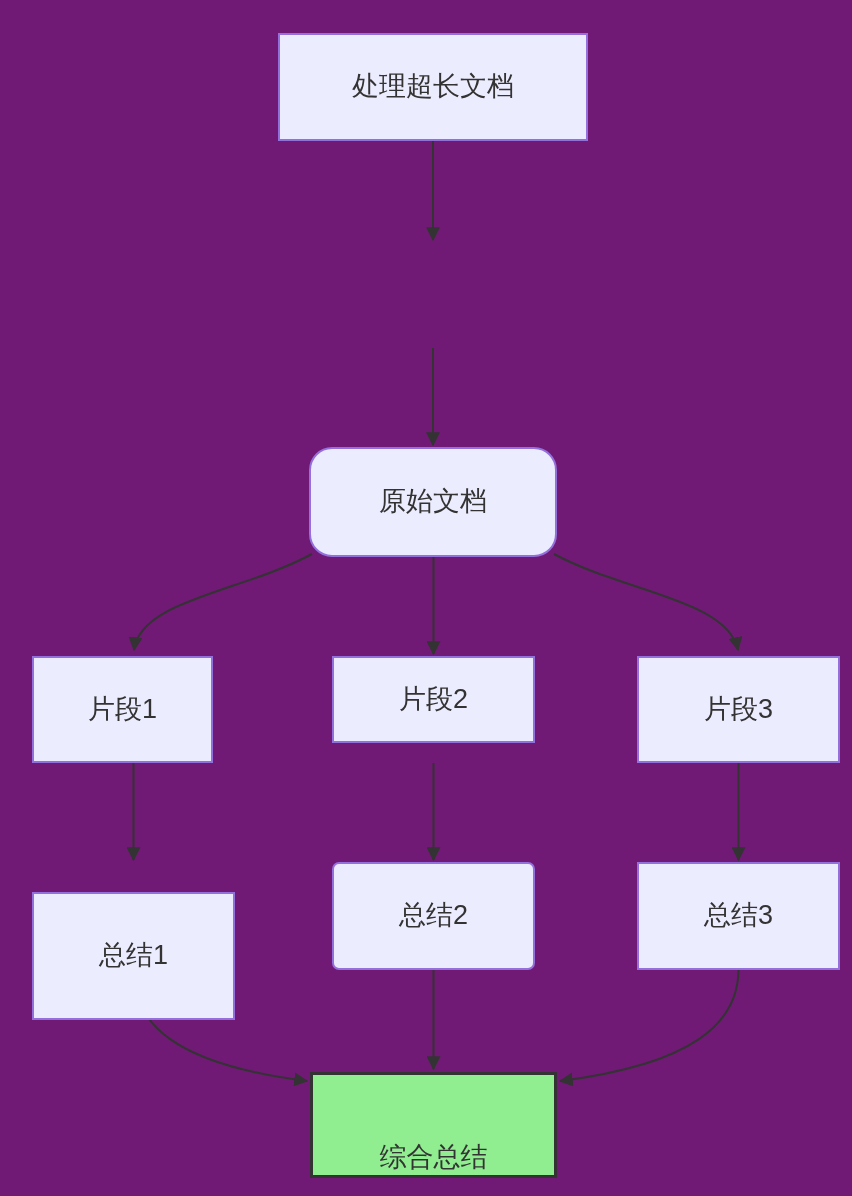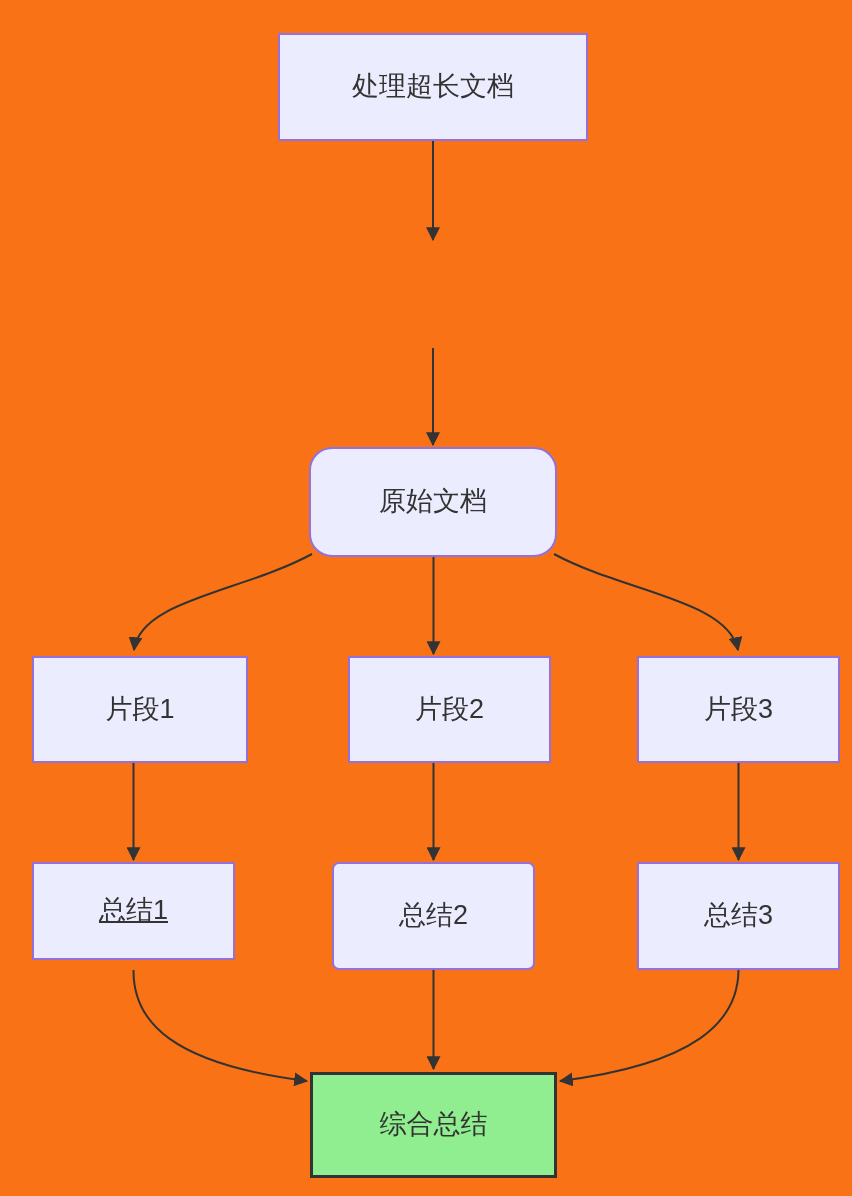--- a/index.html
+++ b/index.html
@@ -3,21 +3,21 @@
 <meta charset="utf-8">
 <style>
   * { margin: 0; padding: 0; box-sizing: border-box; }
   html, body { background: #ffffff; }
   body { font-family: "Liberation Sans", "DejaVu Sans", sans-serif; }
 
   .canvas {
     position: relative;
     width: 852px;
     height: 1196px;
-    background: #f97316;
+    background: #701a75;
     overflow: hidden;
   }
 
   .edges-layer {
     position: absolute;
     left: 0; top: 0;
     width: 852px; height: 1196px;
   }
   .edge {
     fill: none;
@@ -43,20 +43,21 @@
     background: var(--node-fill, #ECECFF);
     border: 2px solid var(--node-border, #9370DB);
   }
   .node.strategy {
     background: var(--strategy-fill, #b8bcfc);
     border: 4px solid var(--strategy-border, #333333);
   }
   .node.result {
     background: var(--result-fill, #90EE90);
     border: 3px solid var(--result-border, #333333);
+    align-items: flex-end;
   }
 </style>
 </head>
 <body style="background: rgb(255, 255, 255);">
 
 <div class="canvas">
 
   <svg class="edges-layer" width="852" height="1196" viewBox="0 0 852 1196" xmlns="http://www.w3.org/2000/svg">
     <defs>
       <marker id="arrow" viewBox="0 0 12 12" refX="11" refY="6" markerWidth="14" markerHeight="14" markerUnits="userSpaceOnUse" orient="auto">
@@ -79,33 +80,33 @@
 
   <div class="node default" style="left:278px; top:33px;  width:310px; height:108px;">
     <span>处理超长文档</span>
   </div>
 
 
   <div class="node default" style="left:309px; top:447px; width:248px; height:110px;border-radius:23px;">
     <span>原始文档</span>
   </div>
 
-  <div class="node default" style="left:32px;  top:656px; width:216px; height:107px;">
+  <div class="node default" style="left:32px;  top:656px; width:181px; height:107px;">
     <span>片段1</span>
   </div>
 
-  <div class="node default" style="left:348px; top:656px; width:203px; height:107px;">
+  <div class="node default" style="left:332px; top:656px; width:203px; height:87px;">
     <span>片段2</span>
   </div>
 
   <div class="node default" style="left:637px; top:656px; width:203px; height:107px;">
     <span>片段3</span>
   </div>
 
-  <div class="node default" style="left:32px;  top:862px; width:203px; height:98px;text-decoration:underline;">
+  <div class="node default" style="left:32px;  top:892px; width:203px; height:128px;">
     <span>总结1</span>
   </div>
 
   <div class="node default" style="left:332px; top:862px; width:203px; height:108px;border-radius:7px;">
     <span>总结2</span>
   </div>
 
   <div class="node default" style="left:637px; top:862px; width:203px; height:108px;">
     <span>总结3</span>
   </div>

